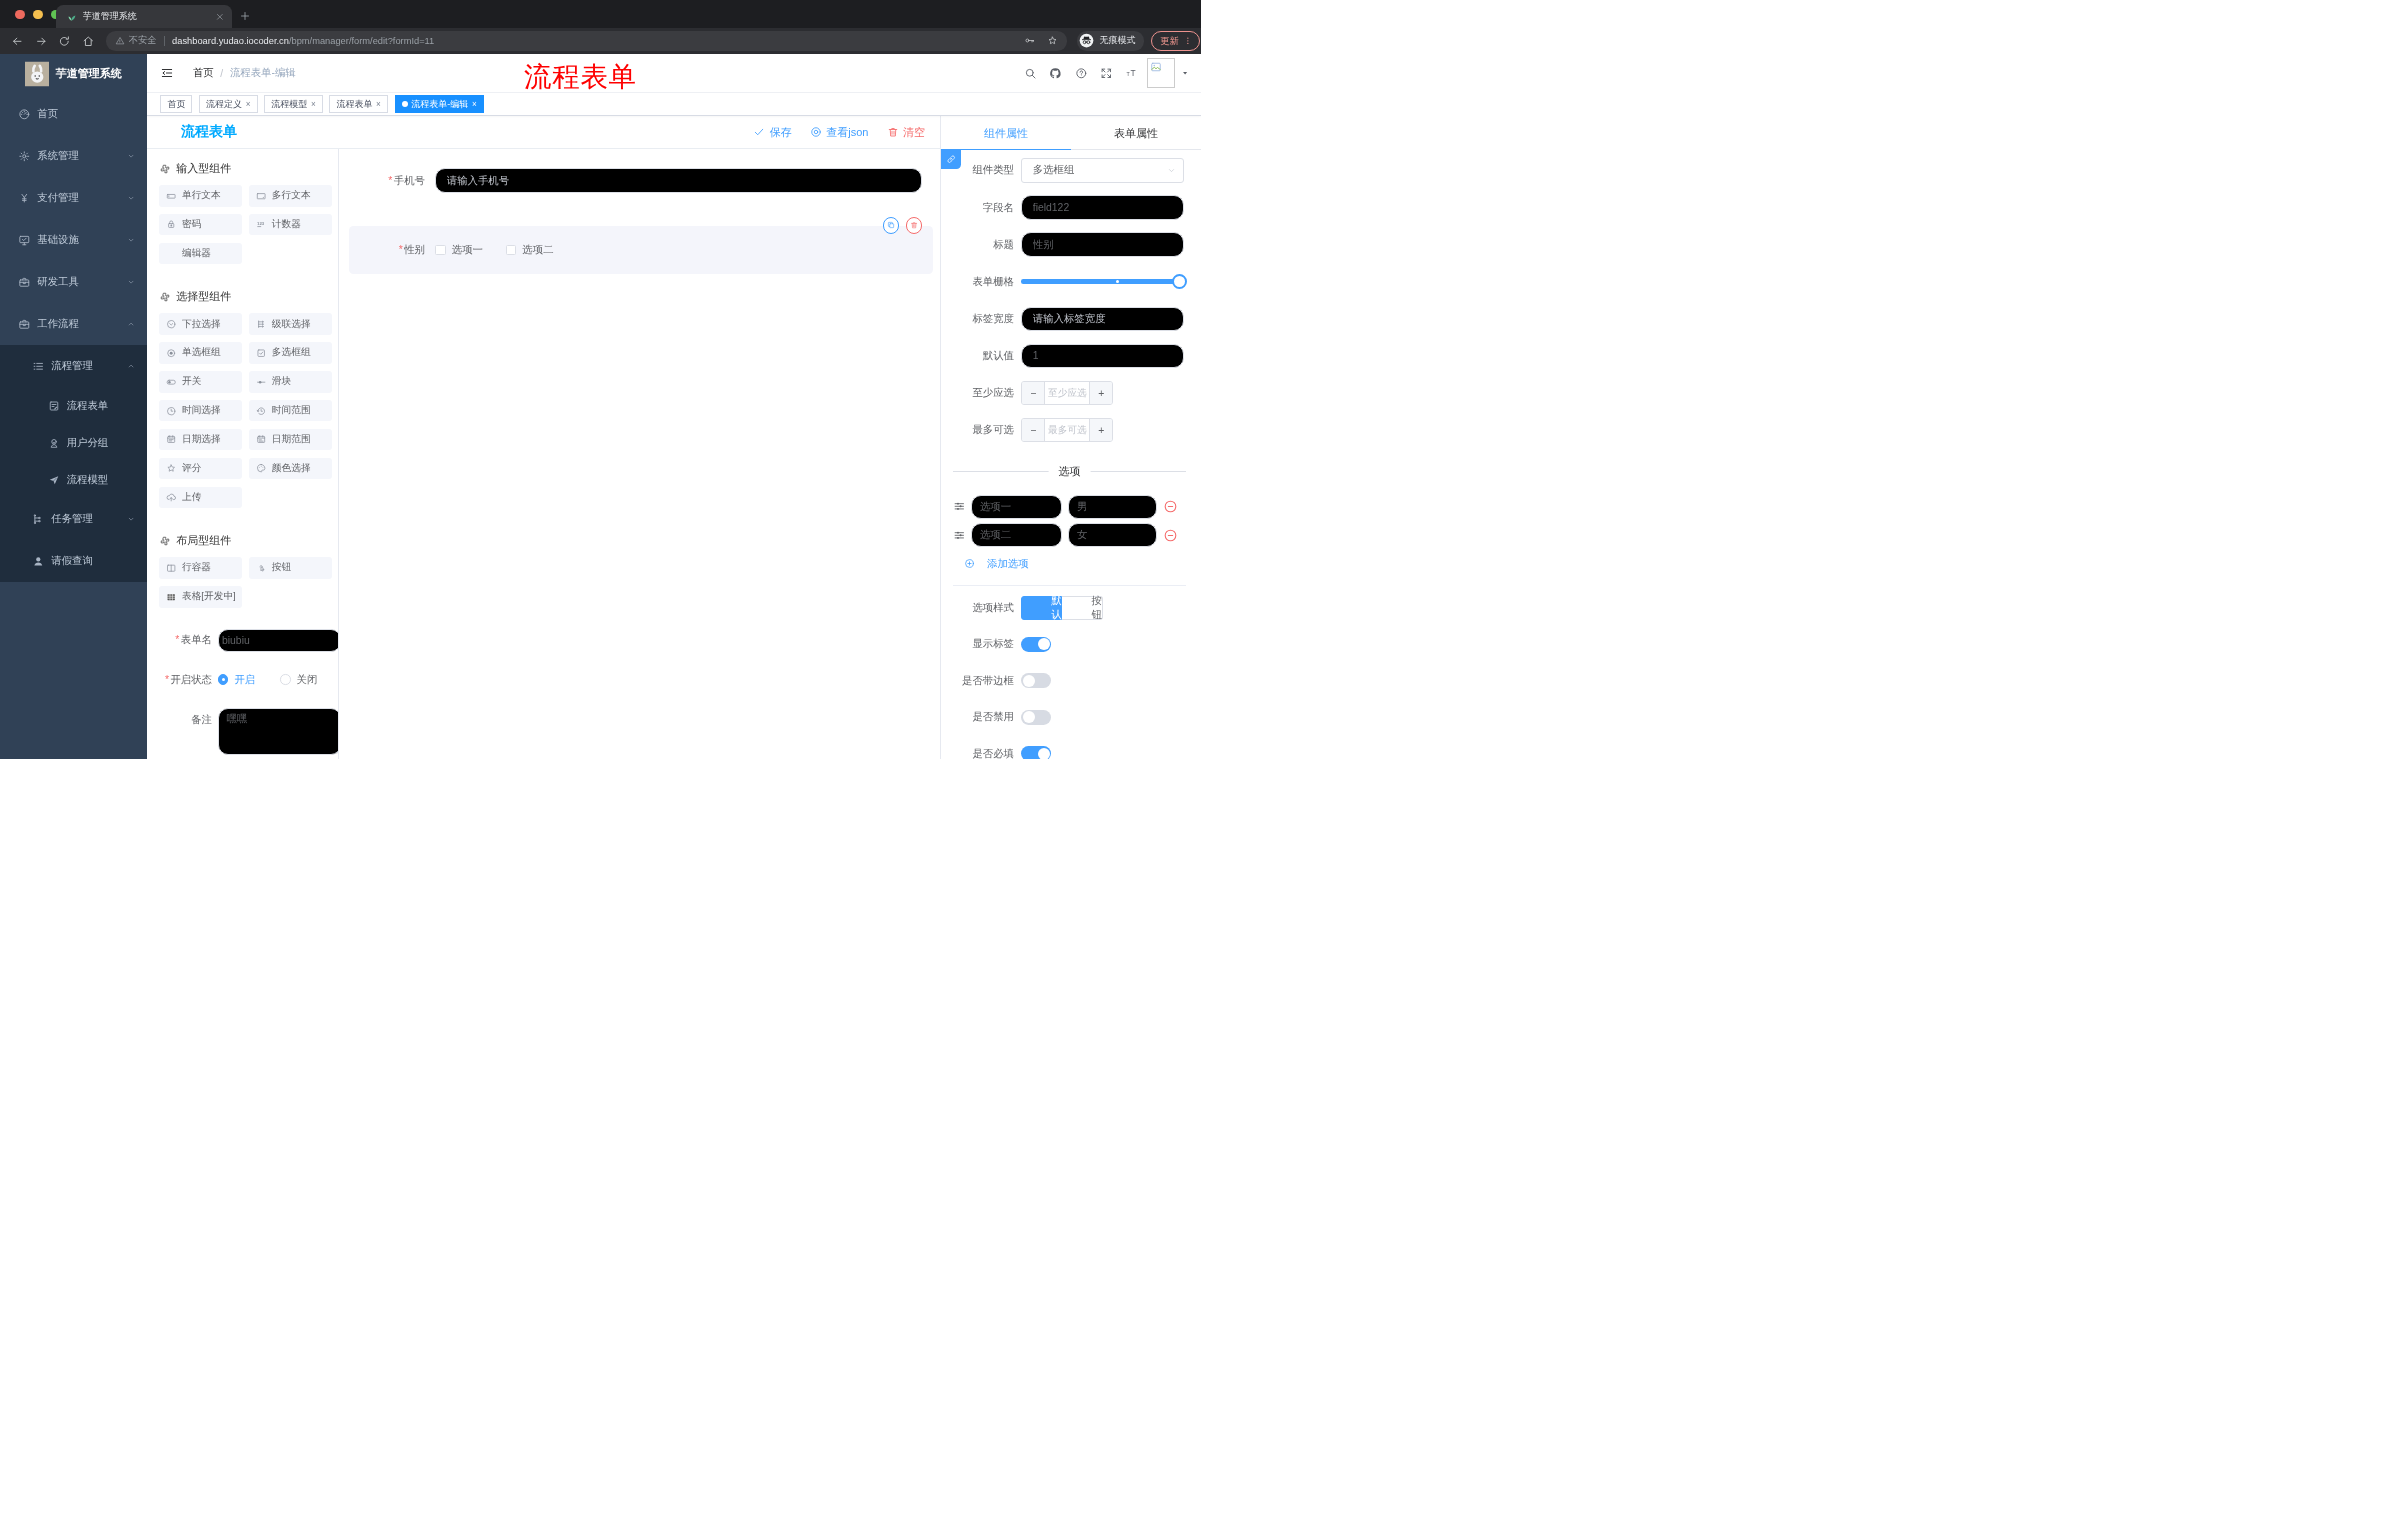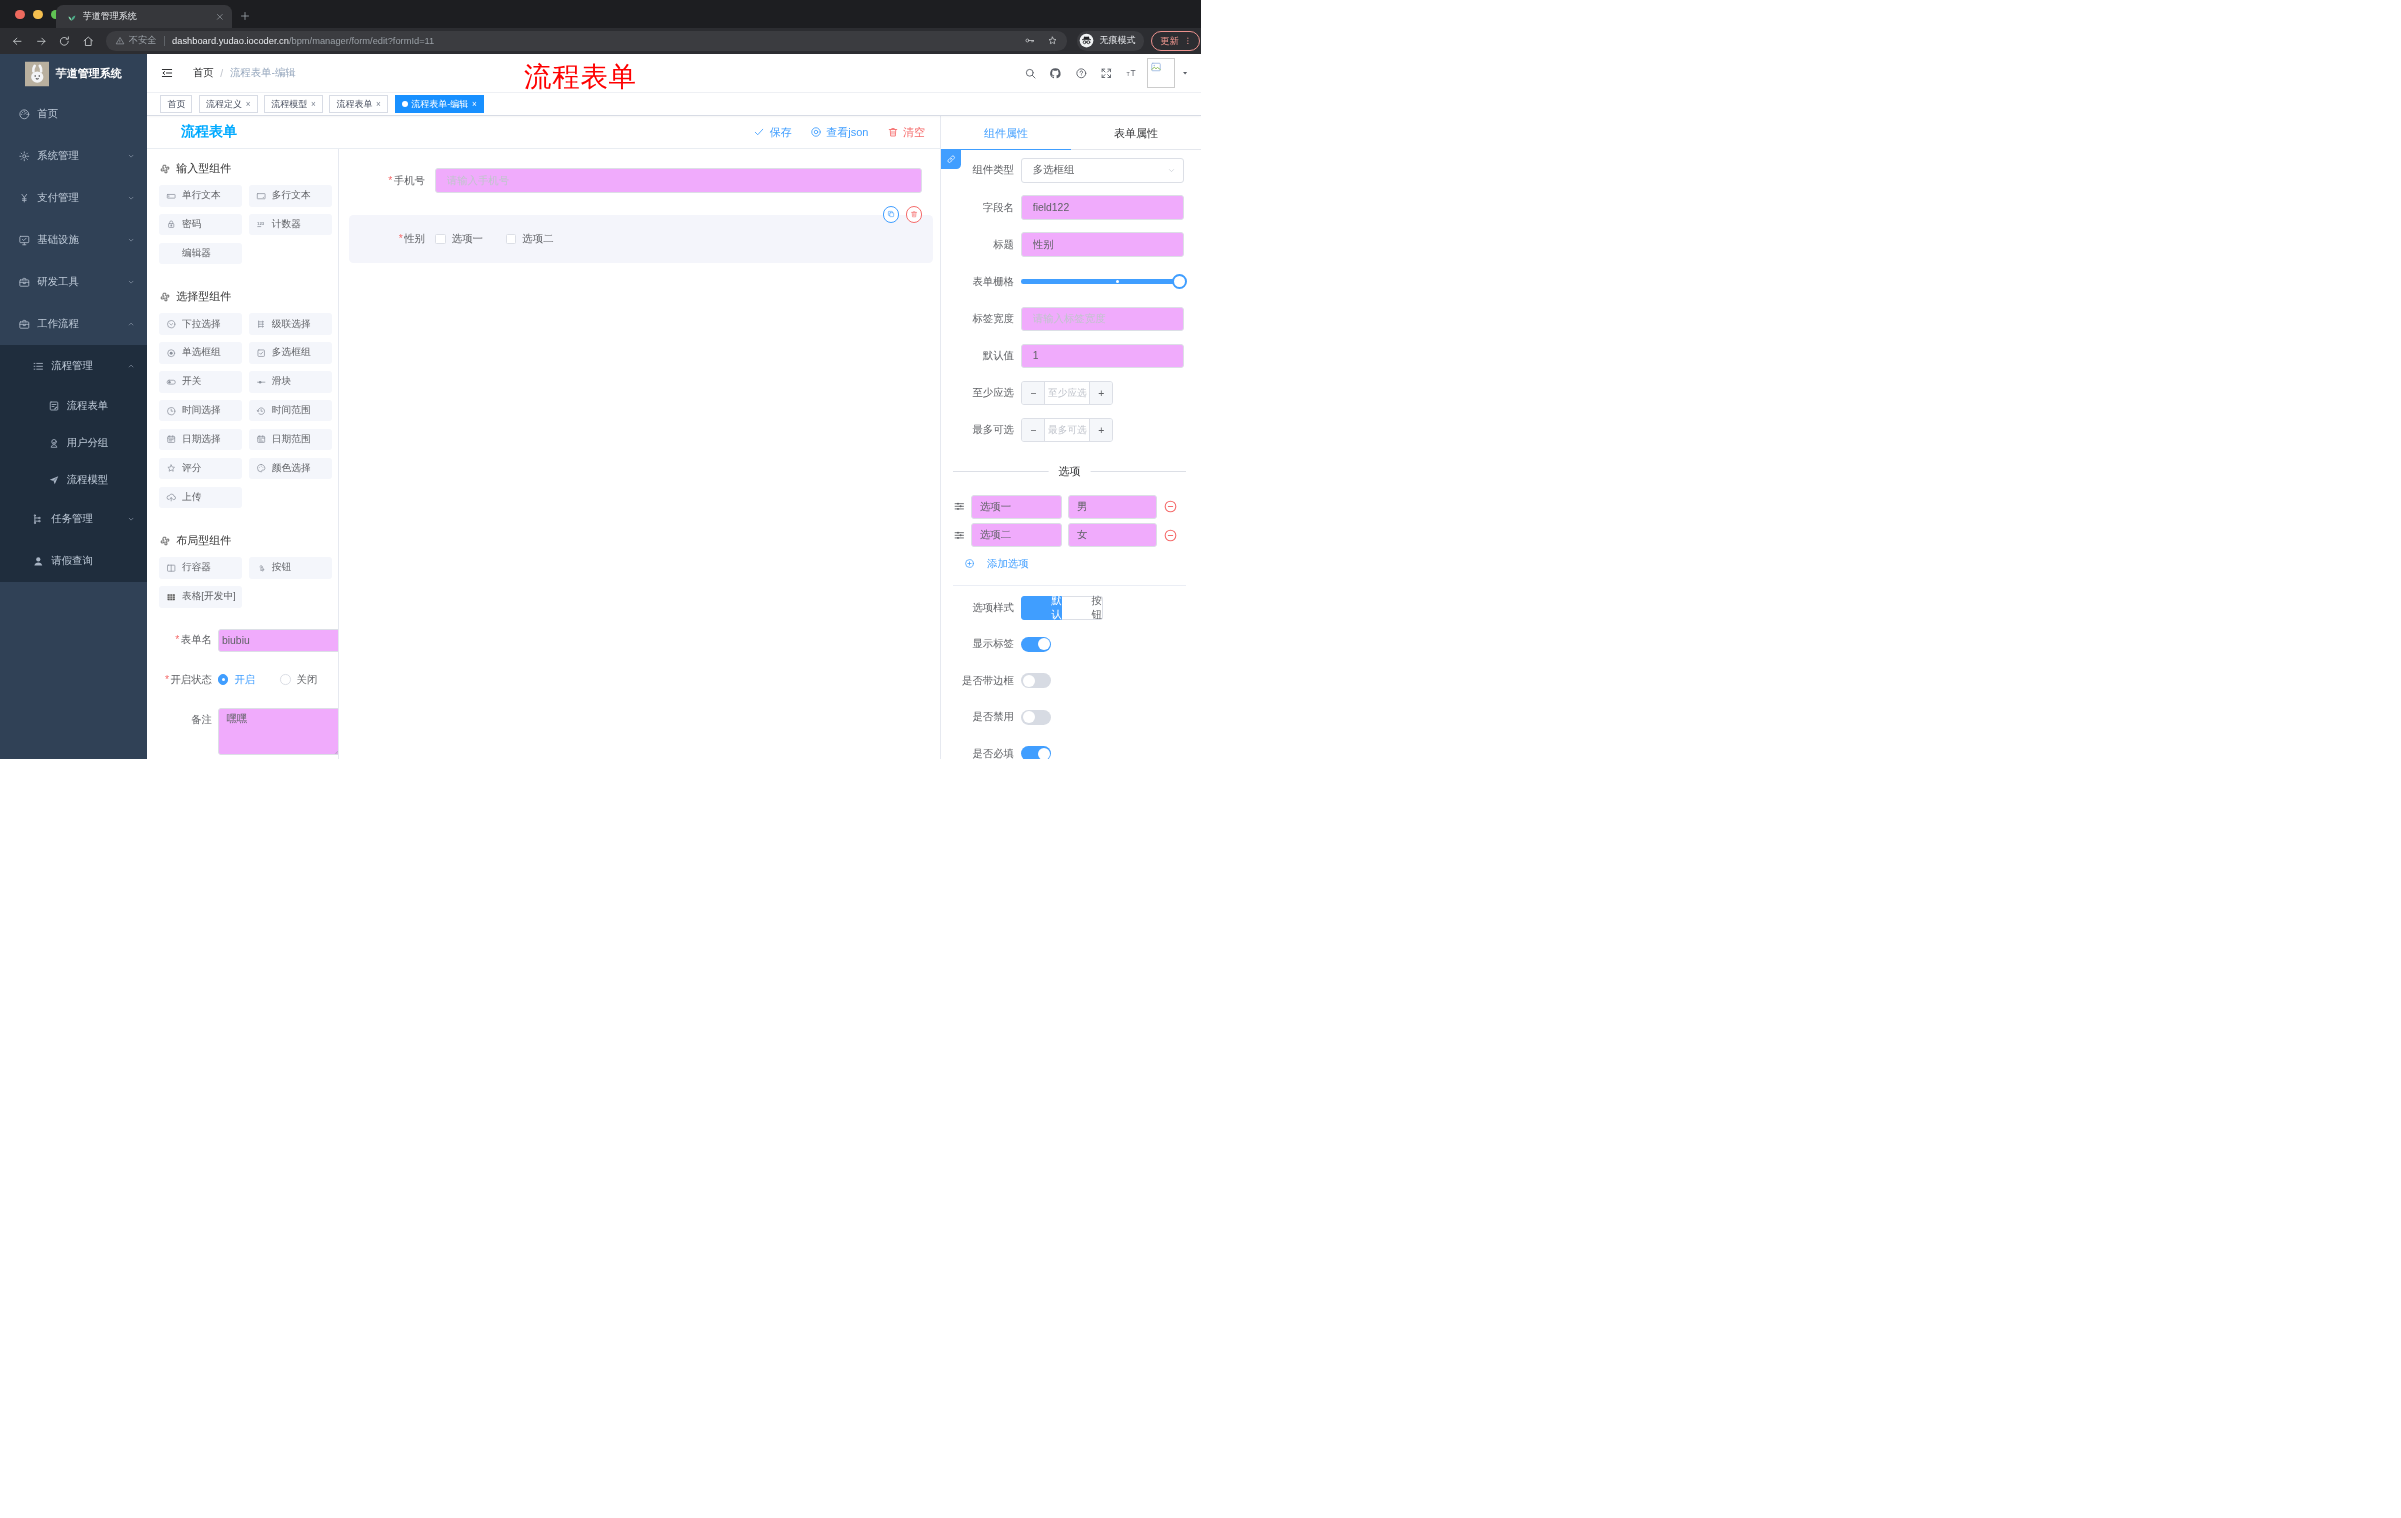--- a/index.html
+++ b/index.html
@@ -100,39 +100,39 @@
   .sec-head .ic { font-size:12px; color:#555; }
   .comp-grid { display:grid; grid-template-columns:1fr 1fr; gap:7.4px 6.7px; margin-bottom:25px; }
   .comp-item { height:21.5px; background:#f4f6fb; border-radius:3px; display:flex; align-items:center;
     padding-left:7.4px; gap:5.2px; font-size:9.7px; color:#606266; cursor:grab; }
   .comp-item .ic { font-size:10.4px; color:#8b919b; }
   .lp-form { margin-top:21px; }
   .lp-row { display:flex; align-items:center; margin-bottom:21px; }
   .lp-row.top { align-items:flex-start; }
   .lp-label { width:59px; text-align:right; padding-right:6px; font-size:10.4px; color:#606266; flex:none; }
   .req { color:#f56c6c; margin-right:1.5px; }
-  .tin { border:0.7px solid #dcdfe6; border-radius:3px; font-size:10.4px; color:#606266;
-    font-family:inherit; outline:none; background:#f0abfc; }
+  .tin { border:0.7px solid #dcdfe6; border-radius:10px; font-size:10.4px; color:#606266;
+    font-family:inherit; outline:none; background:#000000; }
   .tin::placeholder { color:#c0c4cc; }
   .lp-input { width:123px; height:23px; padding:0 3px; }
   .lp-textarea { width:123px; height:47px; padding:3.7px 7.4px; resize:none; position:relative; }
   .ta-wrap { position:relative; }
   .ta-resize { position:absolute; right:2.2px; bottom:2.2px; font-size:8.2px; color:#9aa0a6; }
   .radio-grp { display:flex; align-items:center; gap:25px; }
   .radio { display:flex; align-items:center; gap:6px; font-size:10.4px; color:#606266; cursor:pointer; }
   .rdot { width:10.4px; height:10.4px; border-radius:50%; border:0.7px solid #dcdfe6; background:#fff; position:relative; }
   .radio.sel .rdot { background:#409eff; border-color:#409eff; }
   .radio.sel .rdot::after { content:""; position:absolute; left:3px; top:3px; width:3px; height:3px;
     border-radius:50%; background:#fff; }
   .radio.sel span.rl { color:#409eff; }
 
   
   .canvas { flex:1; min-width:0; padding:19.3px 7.4px 0 10.4px; background:#fff; }
   .fl-label { width:86px; text-align:right; padding-right:10.4px; font-size:10.4px; color:#606266; flex:none; }
-  .phone-row { display:flex; align-items:center; margin-bottom:22px; }
+  .phone-row { display:flex; align-items:center; margin-bottom:33px; }
   .phone-input { width:487px; height:25px; padding:0 10.4px; }
   .sel-block { position:relative; height:48px; background:#f4f5fb; border-radius:4.5px;
     display:flex; align-items:center; }
   .block-actions { position:absolute; top:-9px; right:10.4px; display:flex; gap:6.7px; }
   .act-circle { width:16.3px; height:16.3px; border-radius:50%; background:#fff; display:flex;
     align-items:center; justify-content:center; cursor:pointer; }
   .act-copy { border:0.7px solid #409eff; color:#409eff; }
   .act-del { border:0.7px solid #f56c6c; color:#f56c6c; }
   .act-circle .ic { font-size:8.2px; }
   .cb-item { display:flex; align-items:center; gap:6px; font-size:10.4px; color:#606266; cursor:pointer; }

